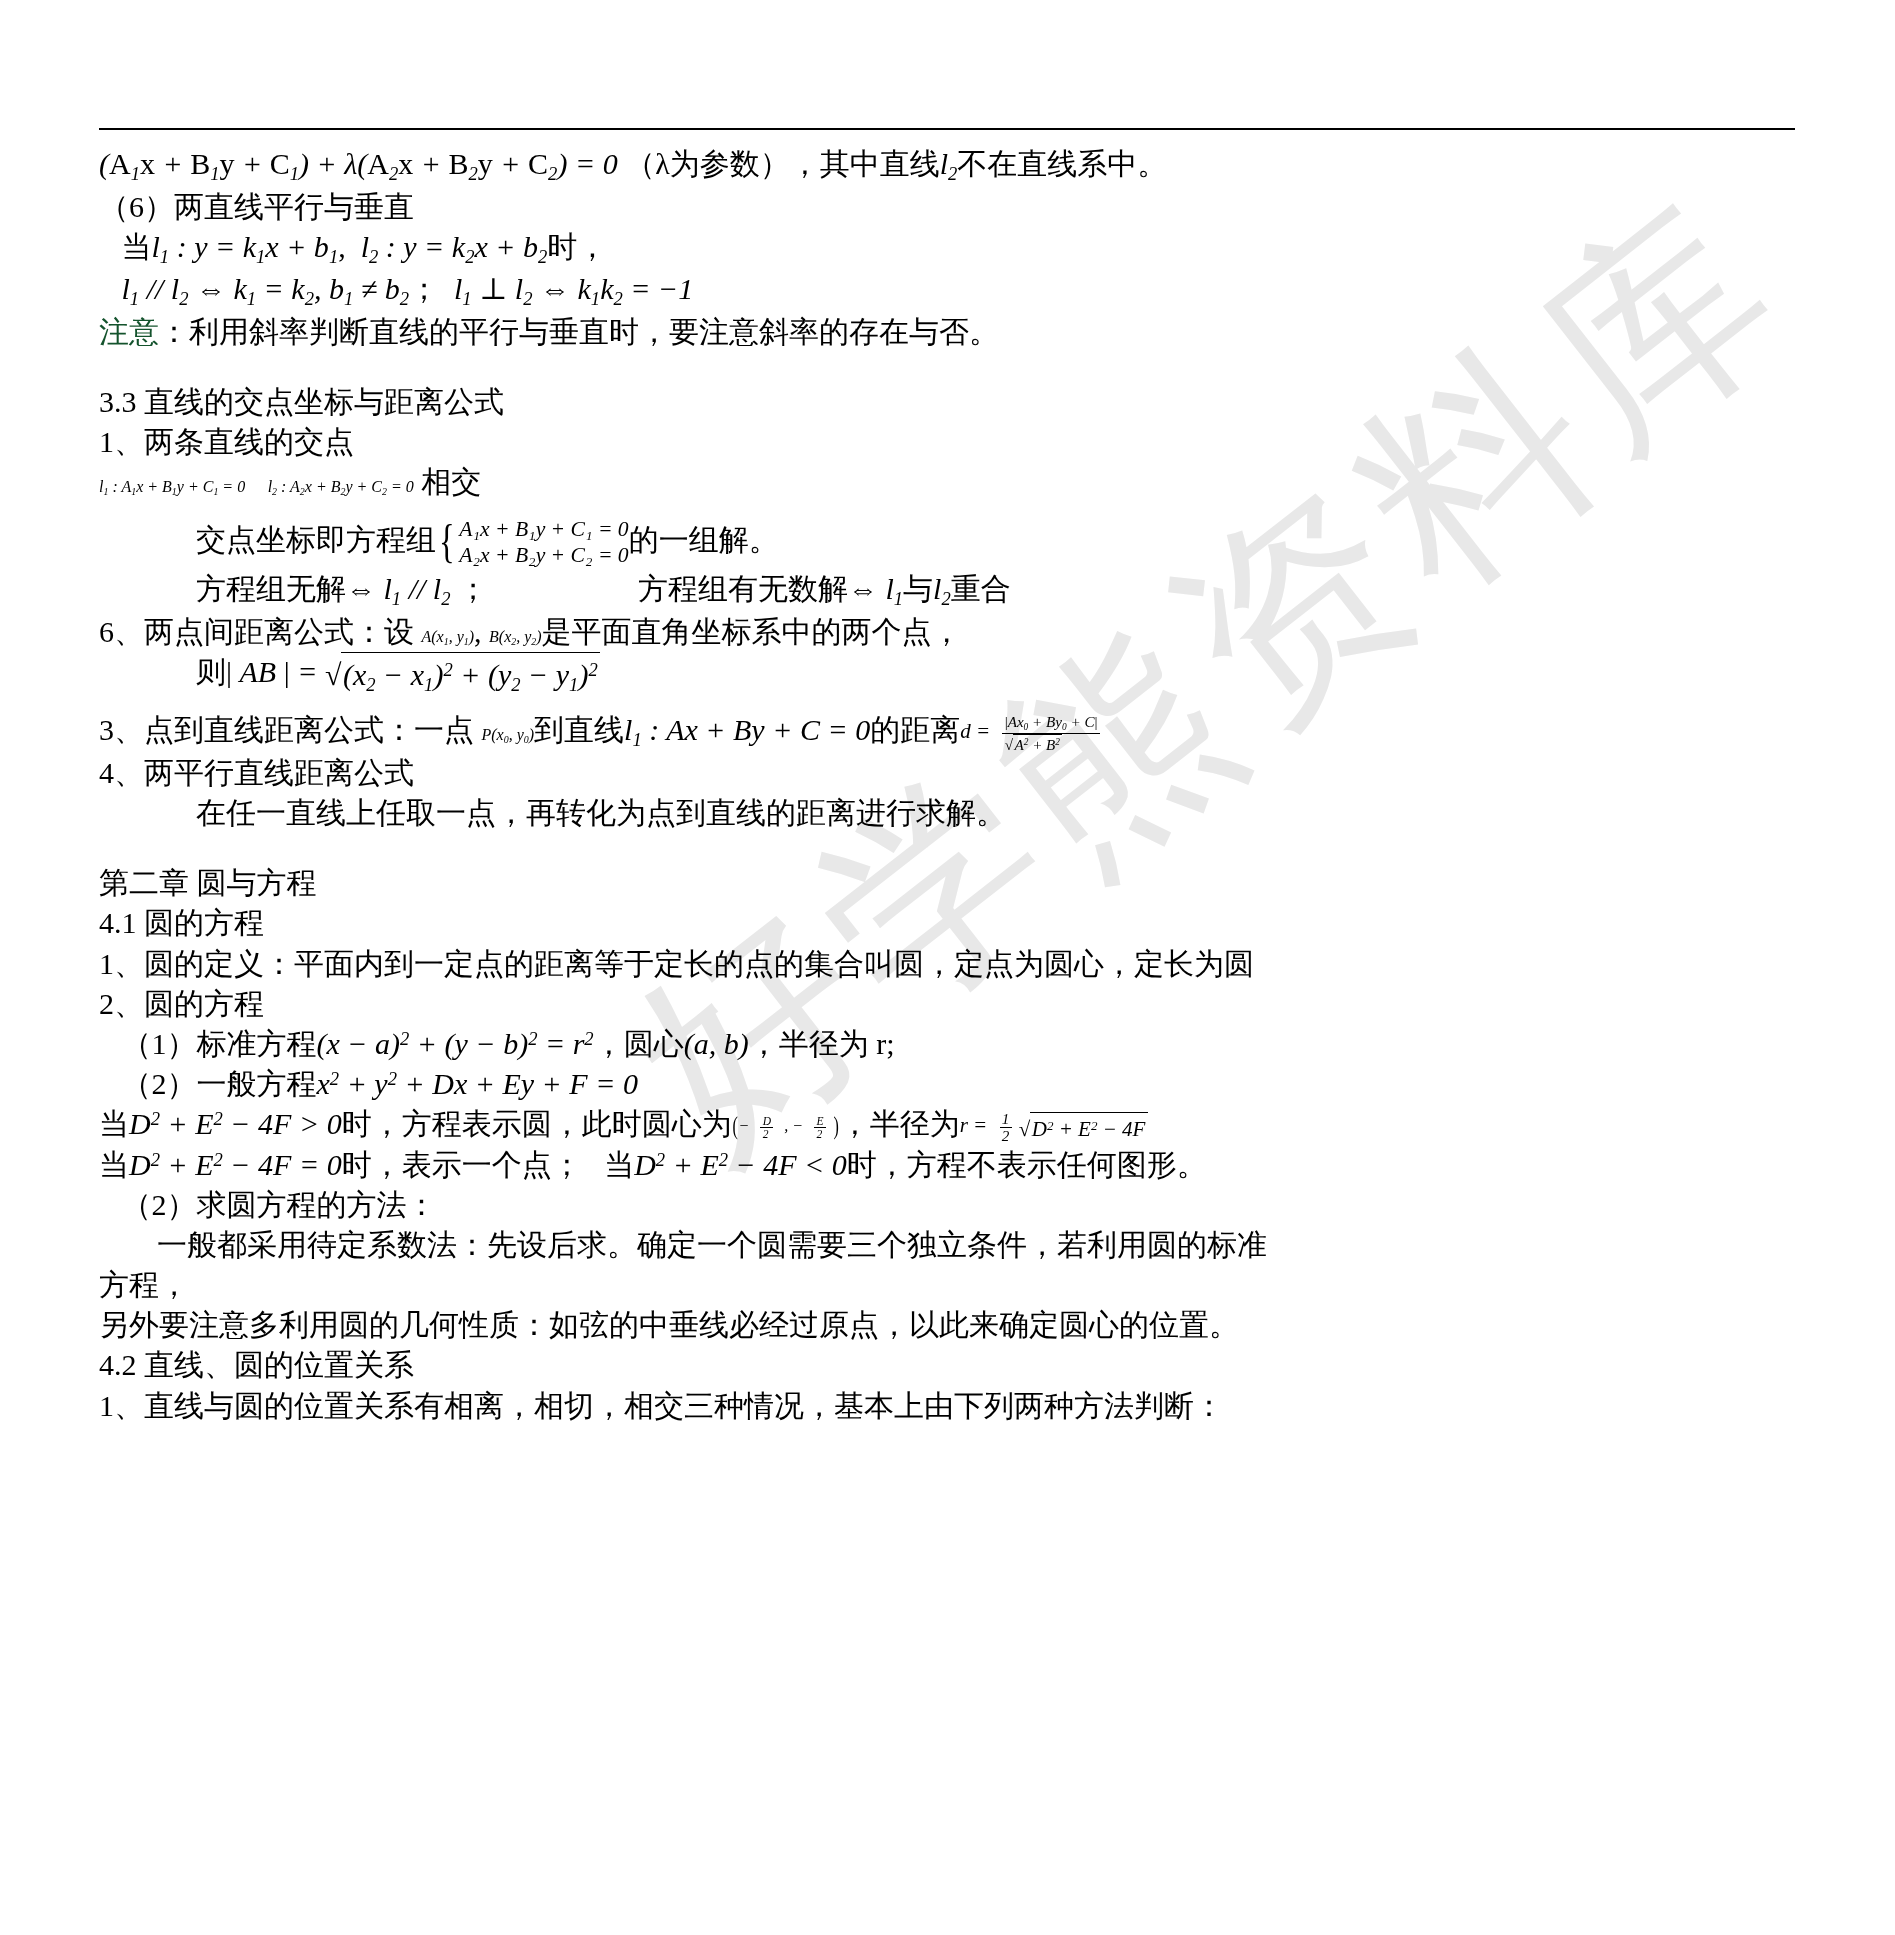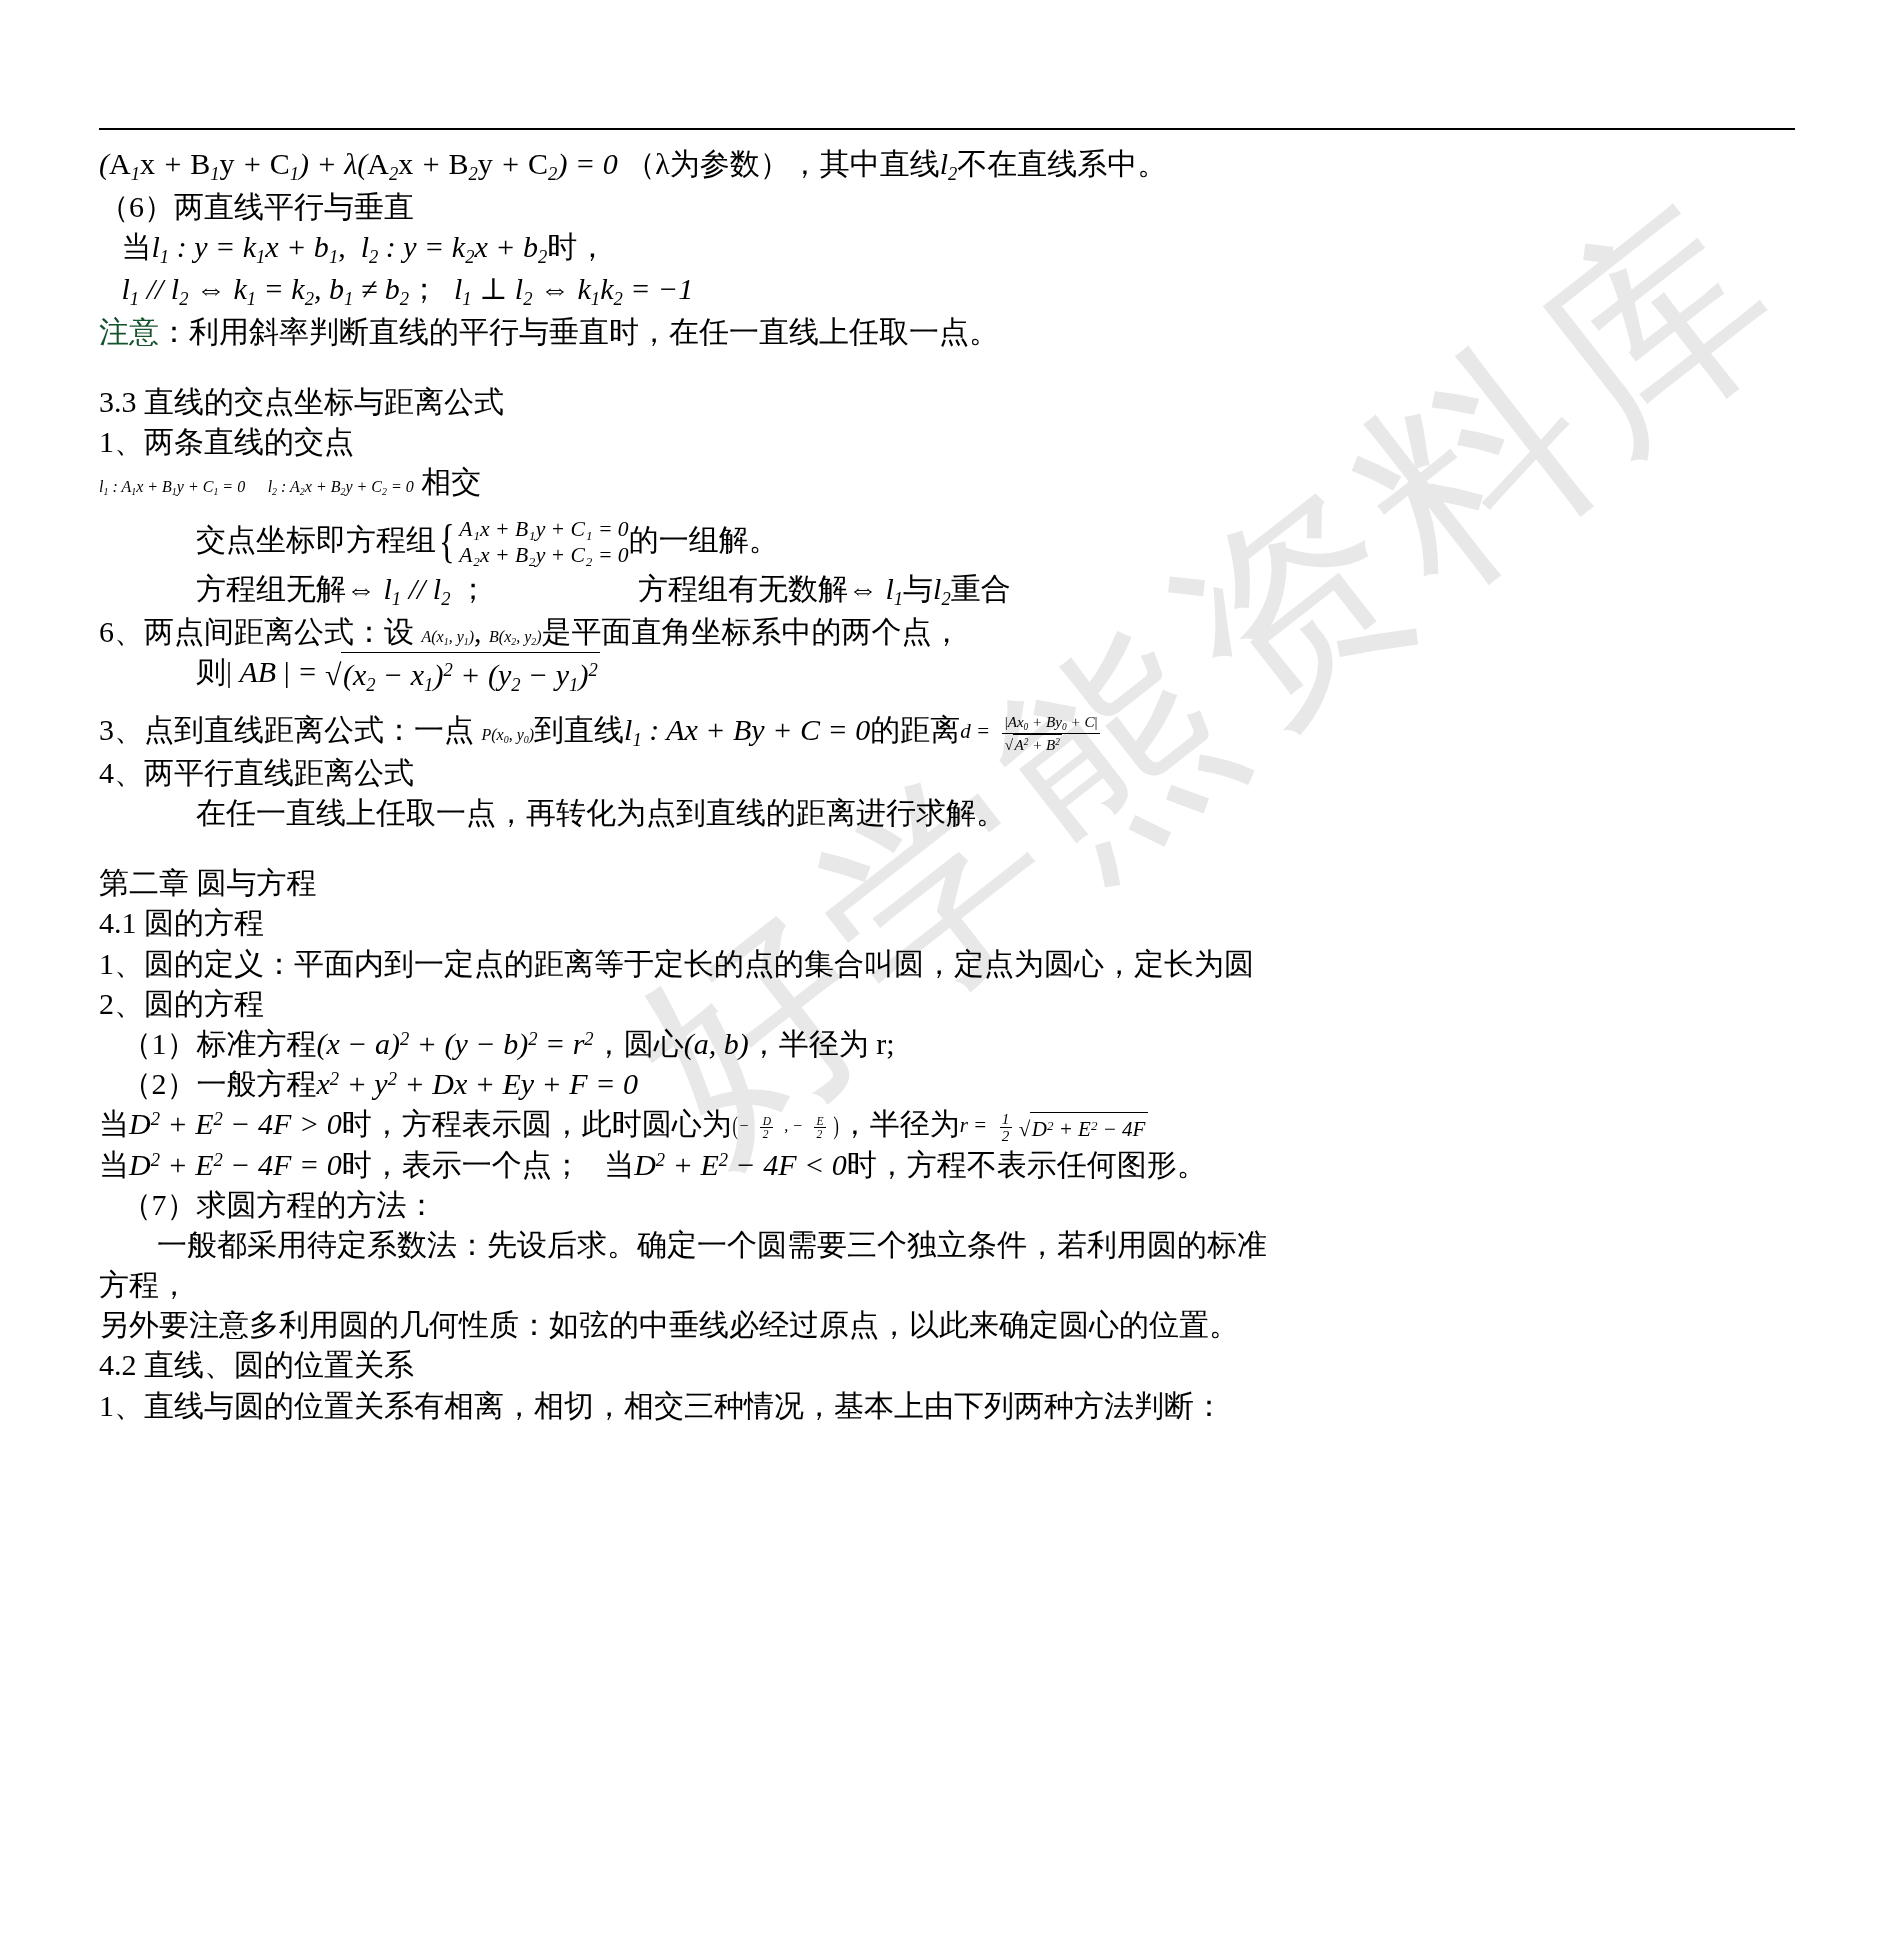--- a/index.html
+++ b/index.html
@@ -156,21 +156,21 @@
 
     <div class="line indent1">
       <span>当</span><span class="math">l<sub>1</sub> : y = k<sub>1</sub>x + b<sub>1</sub></span>,&nbsp;&nbsp;<span class="math">l<sub>2</sub> : y = k<sub>2</sub>x + b<sub>2</sub></span><span>时，</span>
     </div>
 
     <div class="line indent1">
       <span class="math">l<sub>1</sub> // l<sub>2</sub> ⇔ k<sub>1</sub> = k<sub>2</sub>, b<sub>1</sub> ≠ b<sub>2</sub></span>；&nbsp;&nbsp;<span class="math">l<sub>1</sub> ⊥ l<sub>2</sub> ⇔ k<sub>1</sub>k<sub>2</sub> = −1</span>
     </div>
 
     <div class="line">
-      <span class="red">注意</span><span>：利用斜率判断直线的平行与垂直时，在任一直线上任取一点。</span>
+      <span class="red">注意</span><span>：利用斜率判断直线的平行与垂直时，要注意斜率的存在与否。</span>
     </div>
 
     <div class="gap-md"></div>
 
     <div class="line">3.3 直线的交点坐标与距离公式</div>
     <div class="line">1、两条直线的交点</div>
 
     <div class="line">
       <span class="math small">l<sub>1</sub> : A<sub>1</sub>x + B<sub>1</sub>y + C<sub>1</sub> = 0</span>&nbsp;&nbsp;&nbsp;<span class="math small">l<sub>2</sub> : A<sub>2</sub>x + B<sub>2</sub>y + C<sub>2</sub> = 0</span>&nbsp;<span>相交</span>
     </div>
@@ -221,21 +221,21 @@
     </div>
 
     <div class="line">
       <span>当</span><span class="math">D<sup>2</sup> + E<sup>2</sup> − 4F &gt; 0</span><span>时，方程表示圆，此时圆心为</span><span class="math small inline-disp"><span class="paren-big">(</span>− <span class="frac"><span class="num">D</span><span class="den">2</span></span> , − <span class="frac"><span class="num">E</span><span class="den">2</span></span><span class="paren-big">)</span></span><span>，半径为</span><span class="math xsmall inline-disp">r = <span class="frac"><span class="num">1</span><span class="den">2</span></span><span class="sqrt"><span class="rad">√</span><span class="body">D<sup>2</sup> + E<sup>2</sup> − 4F</span></span></span>
     </div>
 
     <div class="line">
       <span>当</span><span class="math">D<sup>2</sup> + E<sup>2</sup> − 4F = 0</span><span>时，表示一个点；</span>&nbsp;&nbsp;&nbsp;<span>当</span><span class="math">D<sup>2</sup> + E<sup>2</sup> − 4F &lt; 0</span><span>时，方程不表示任何图形。</span>
     </div>
 
-    <div class="line indent1">（7）求圆方程的方法：</div>
+    <div class="line indent1">（2）求圆方程的方法：</div>
     <div class="line indent2">一般都采用待定系数法：先设后求。确定一个圆需要三个独立条件，若利用圆的标准</div>
     <div class="line">方程，</div>
     <div class="line">另外要注意多利用圆的几何性质：如弦的中垂线必经过原点，以此来确定圆心的位置。</div>
     <div class="line">4.2 直线、圆的位置关系</div>
     <div class="line">1、直线与圆的位置关系有相离，相切，相交三种情况，基本上由下列两种方法判断：</div>
 
   </div>
 
 </div>
 

